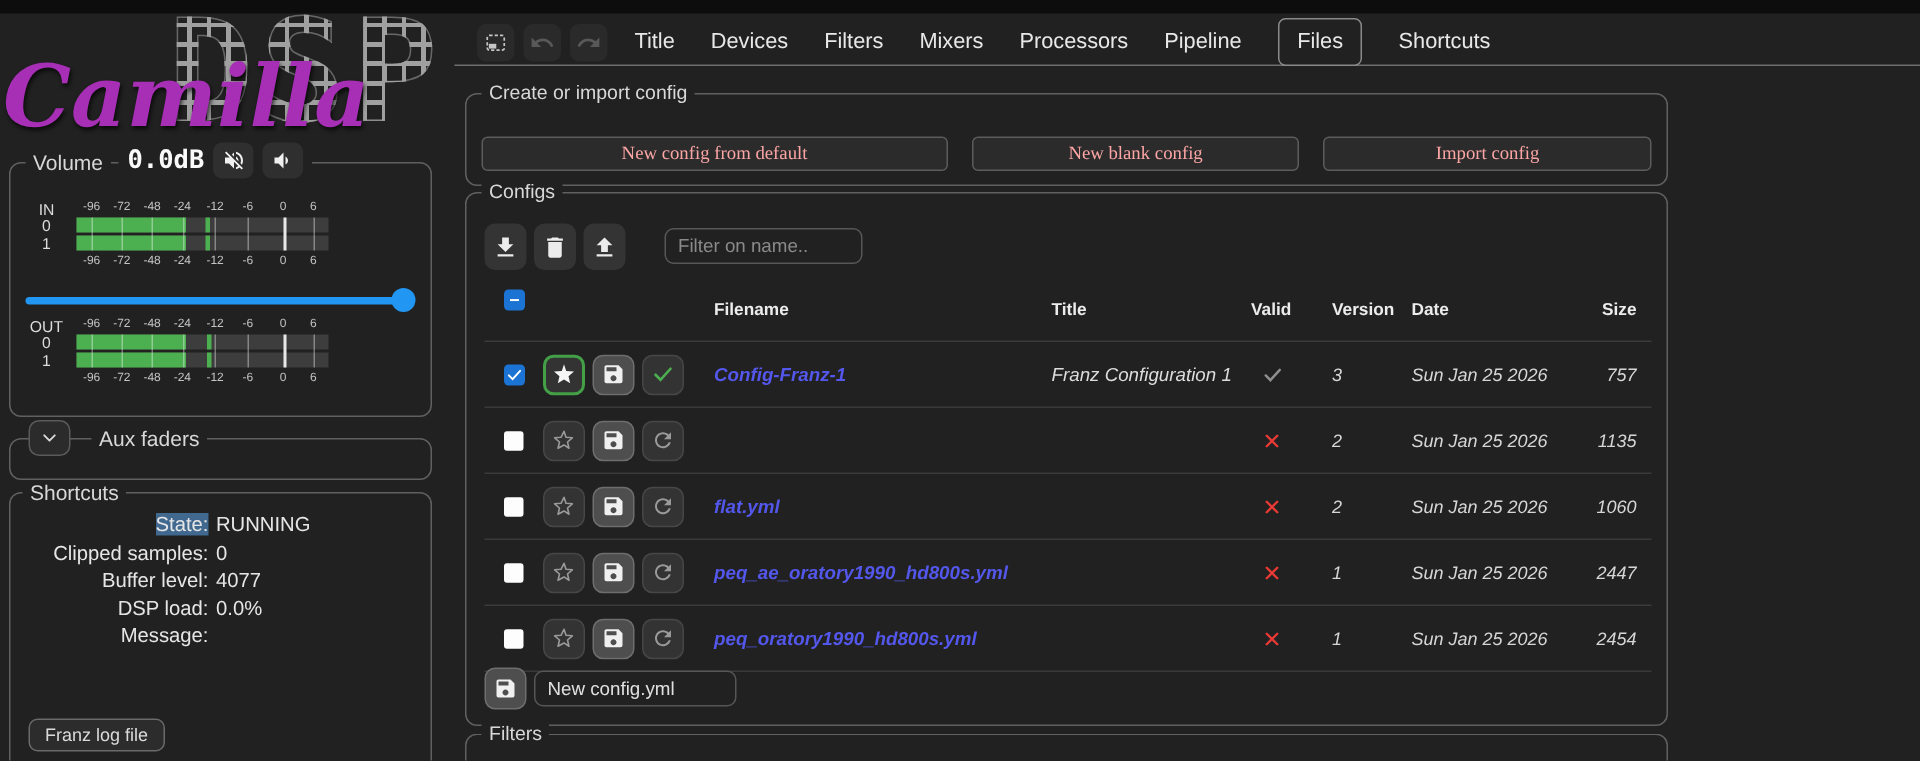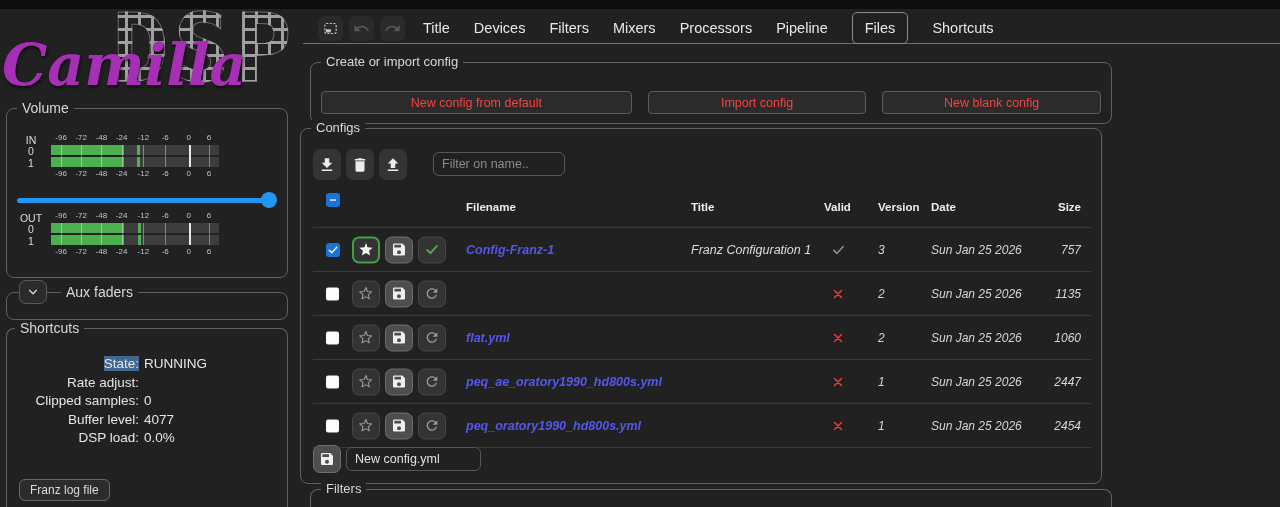--- a/index.html
+++ b/index.html
@@ -51,31 +51,31 @@
   .mticks i{position:absolute;top:0;bottom:0;width:1px;background:rgba(255,255,255,0.38);}
   .mticks .zero{width:2px;background:#e8e8e8;}
   .vslider{position:absolute;left:10px;right:12px;top:82px;height:18px;cursor:pointer;}
   .vtrack{position:absolute;left:0;right:0;top:7px;height:5px;border-radius:3px;background:#2196f3;}
   .vhandle{position:absolute;right:-2px;top:1px;width:16px;height:16px;border-radius:50%;background:#2196f3;}
   
   .chev-btn{position:absolute;left:12px;top:-13px;width:28px;height:24px;border-radius:7px;background:#2b2b2b;
     border:1px solid #5a5a5a;display:flex;align-items:center;justify-content:center;padding:0;color:#d8d8d8;cursor:pointer;}
   .chev-btn svg{width:14px;height:14px;}
   .aux-legend{left:54px;}
-  .status-rows{position:absolute;left:8px;right:8px;top:26px;}
+  .status-rows{position:absolute;left:8px;right:8px;top:12px;}
   .srow{display:flex;line-height:18.6px;font-size:13.5px;}
   .slabel{width:124px;text-align:right;color:#e6e6e6;white-space:nowrap;}
   .sval{margin-left:5px;color:#e6e6e6;}
   .hl{background:#41688e;}
   .showlog-btn{position:absolute;left:12px;top:150px;padding:3px 10px;font-size:12px;color:#dadada;
     background:#2c2c2c;border:1px solid #6a6a6a;border-radius:6px;font-family:inherit;cursor:pointer;}
   
   .cfg-btn-row{position:absolute;left:10px;right:10px;top:28px;display:flex;gap:16px;}
-  .cfg-btn{height:23px;background:#2b2b2b;border:1px solid #5c5c5c;border-radius:4px;color:#ef4444;
-    font-size:12.5px;font-family:Liberation Sans, sans-serif;flex:1;cursor:pointer;}
+  .cfg-btn{height:23px;background:#2b2b2b;border:1px solid #5c5c5c;border-radius:4px;color:#fca5a5;
+    font-size:12.5px;font-family:Liberation Serif, serif;flex:1;cursor:pointer;}
   .cfg-btn.wide{flex:1.45;}
   
   .icon-btn{position:absolute;top:20px;width:28px;height:31px;border-radius:7px;background:#343434;border:none;
     display:flex;align-items:center;justify-content:center;padding:0;color:#ececec;cursor:pointer;}
   .icon-btn svg{width:18px;height:18px;}
   .txt-input{background:transparent;border:1px solid #565656;border-radius:6px;color:#e0e0e0;
     font-size:12.5px;font-family:inherit;padding:0 8px;outline:none;}
   .txt-input::placeholder{color:#8a8a8a;}
   .filter-input{position:absolute;left:108px;top:23px;width:114px;height:22px;margin-left:24px;}
   
@@ -199,20 +199,33 @@
   <button class="tab">Pipeline</button>
   <button class="tab tab--active">Files</button>
   <button class="tab">Shortcuts</button>
 </nav>
 
 <div class="logo-dsp">DSP</div>
 <div class="logo-camilla">Camilla</div>
 
 <div class="fs" style="left:6px;top:108px;width:280px;height:168px;">
   <span class="legend legend-lg">Volume</span>
+  <div class="vol-head">
+    <span class="vol-val">0.0dB</span>
+    <button class="vol-btn">
+      <svg>
+          <use href="#i-mute"></use>
+        </svg>
+    </button>
+    <button class="vol-btn">
+      <svg>
+          <use href="#i-speaker"></use>
+        </svg>
+    </button>
+  </div>
 
   <div class="meter" style="top:24px">
     <span class="mgl" style="top:1px">IN</span>
     <span class="mgl" style="top:12px">0</span>
     <span class="mgl" style="top:24px">1</span>
     <div class="mbars">
       <div class="mscale" style="top:0">
         <span style="left:6%">-96</span>
           <span style="left:18%">-72</span>
           <span style="left:30%">-48</span>
@@ -315,49 +328,49 @@
 </div>
 
 <div class="fs" style="left:6px;top:328px;width:280px;height:200px;border-bottom:none;border-bottom-left-radius:0;border-bottom-right-radius:0;">
   <span class="legend legend-lg" style="left:8px">Shortcuts</span>
   <div class="status-rows">
     <div class="srow">
         <span class="slabel"><span class="hl">State:</span></span>
         <span class="sval">RUNNING</span>
       </div>
     <div class="srow">
-        <span class="slabel">Rate adjust:</span>
-        <span class="sval"></span>
-      </div>
-    <div class="srow">
         <span class="slabel">Clipped samples:</span>
         <span class="sval">0</span>
       </div>
     <div class="srow">
         <span class="slabel">Buffer level:</span>
         <span class="sval">4077</span>
       </div>
     <div class="srow">
         <span class="slabel">DSP load:</span>
         <span class="sval">0.0%</span>
+      </div>
+    <div class="srow">
+        <span class="slabel">Message:</span>
+        <span class="sval"></span>
       </div>
   </div>
   <button class="showlog-btn">Franz log file</button>
 </div>
 
 <div class="fs" style="left:310px;top:62px;width:800px;height:60px;">
   <span class="legend">Create or import config</span>
   <div class="cfg-btn-row">
     <button class="cfg-btn wide">New config from default</button>
+    <button class="cfg-btn">New blank config</button>
     <button class="cfg-btn">Import config</button>
-    <button class="cfg-btn">New blank config</button>
   </div>
 </div>
 
-<div class="fs" style="left:300px;top:128px;width:800px;height:354px;">
+<div class="fs" style="left:310px;top:128px;width:800px;height:354px;">
   <span class="legend">Configs</span>
 
   <button class="icon-btn" style="left:12px">
     <svg>
         <use href="#i-download"></use>
       </svg>
   </button>
   <button class="icon-btn" style="left:45px">
     <svg>
         <use href="#i-trash"></use>

